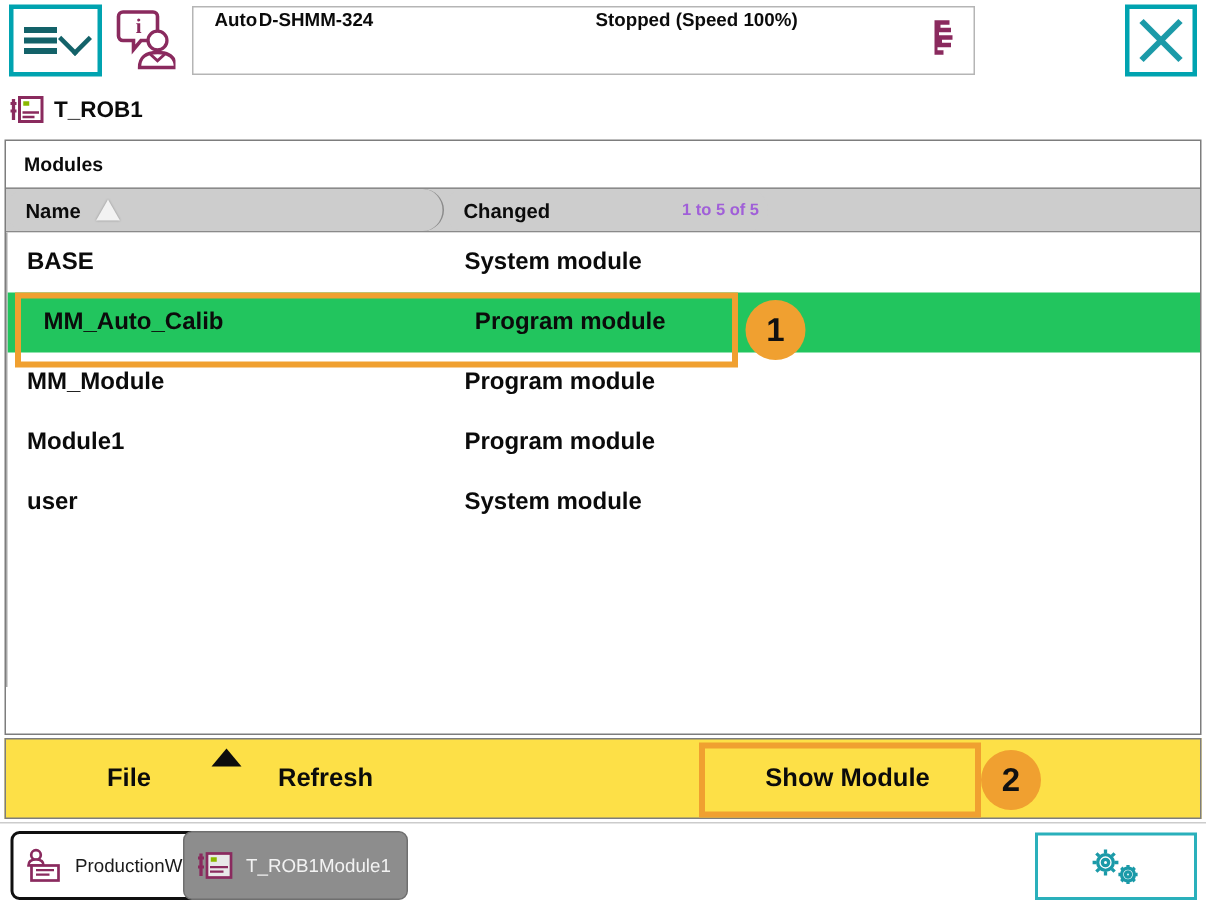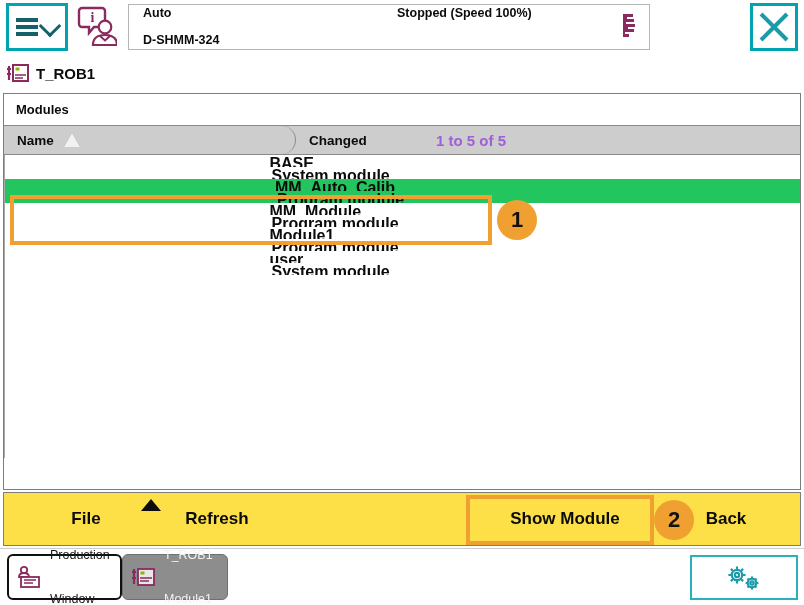--- a/index.html
+++ b/index.html
@@ -71,22 +71,22 @@
     width: 522px; height: 46px;
     border: 1px solid #b5b5b5;
     background: #ffffff;
     display: flex;
     align-items: center;
     position: relative;
   }
   .status-col {
     position: absolute;
     display: flex;
-    flex-direction: column;
-    justify-content: space-between;
+    flex-direction: row;
+    justify-content: flex-start;
     gap: 1px;
     height: 100%;
   }
   .status-col.c1 { left: 14px; }
   .status-col.c2 { left: 268px; }
   .status-line {
     font-size: 12.5px;
     font-weight: bold;
     color: #0b0b0b;
     line-height: 17px;
@@ -174,39 +174,38 @@
     width: 0; height: 0;
     border-left: 8px solid transparent;
     border-right: 8px solid transparent;
     border-bottom: 14px solid #f2f2f2;
     filter: drop-shadow(0 0 0.6px #8b8b8b);
   }
   .pager {
     position: absolute;
     right: 6px; top: 50%;
     transform: translateY(-50%);
-    font-size: 15px;
+    font-size: 11px;
     font-weight: bold;
     color: #a05fd8;
     white-space: nowrap;
   }
 
   .table-body {
     position: relative;
     height: 303px;
     background: #ffffff;
     border-left: 1px solid #a8a8a8;
     overflow: hidden;
   }
   .row {
-    height: 24px;
-    display: flex;
-    align-items: center;
-    cursor: pointer;
-    flex-direction: column;
+    height: 40px;
+    display: flex;
+    align-items: center;
+    cursor: pointer;
   }
   .row.selected { background: #22c55e; padding-left: 11px; }
   .cell {
     font-size: 16px;
     font-weight: bold;
     color: #0b0b0b;
     padding-left: 13px;
     white-space: nowrap;
     overflow: hidden;
   }
@@ -297,25 +296,24 @@
     height: 46px;
     display: flex;
     align-items: center;
     gap: 7px;
     padding: 0 10px 0 8px;
     border-radius: 6px;
     cursor: pointer;
   }
   .task-btn .tb-text {
     display: flex;
-    flex-direction: column;
+    flex-direction: row;
     line-height: 15px;
     font-size: 12.5px;
     color: #1a1a1a;
-    gap: 29px;
   }
   .task-btn.active {
     left: 7px;
     min-width: 108px;
     background: #ffffff;
     border: 2px solid #101010;
   }
   .task-btn.inactive {
     left: 122px;
     min-width: 106px;
@@ -453,23 +451,20 @@
     <span class="file-caret"></span>
 
     <div class="tb-btn tb-refresh">
       <span>Refresh</span>
     </div>
 
     <div class="tb-btn tb-show">
       <span>Show Module</span>
     </div>
 
-    <div class="tb-btn tb-back">
-      <span>Back</span>
-    </div>
 
     <div class="anno-box-btn"></div>
     <div class="badge badge-2">2</div>
   </div>
 
   <div class="taskbar">
 
     <div class="task-btn active">
       <svg width="26" height="26" viewBox="0 0 26 26">
         <circle cx="7" cy="6" r="3.2" fill="#ffffff" stroke="#8a2a5e" stroke-width="1.8"></circle>

